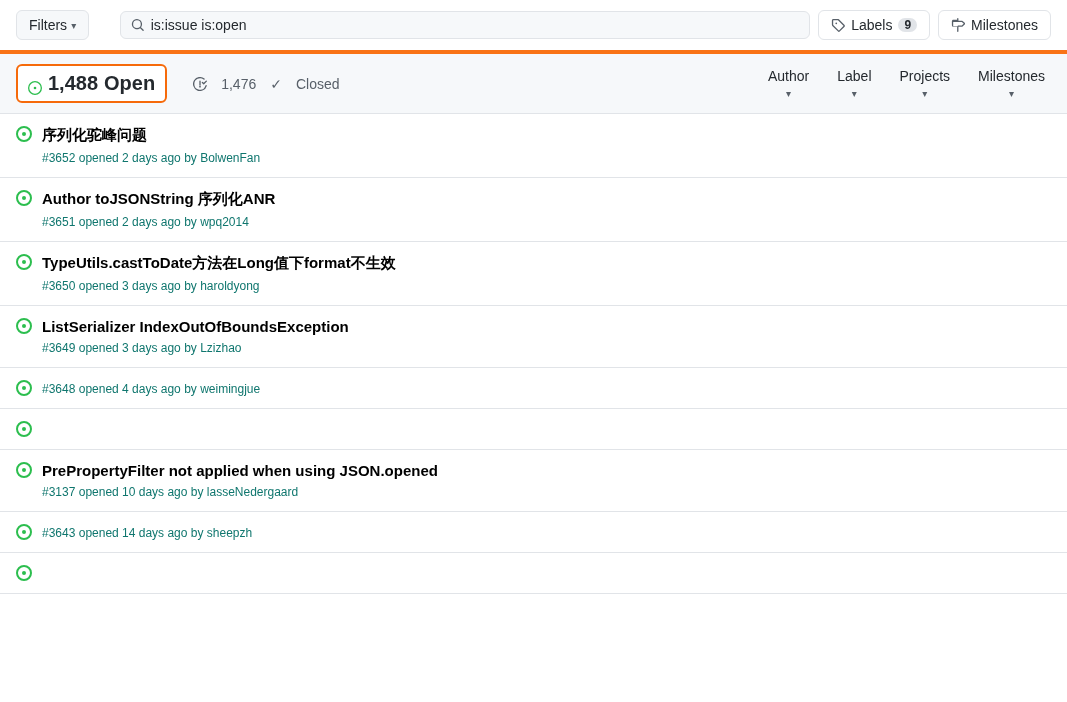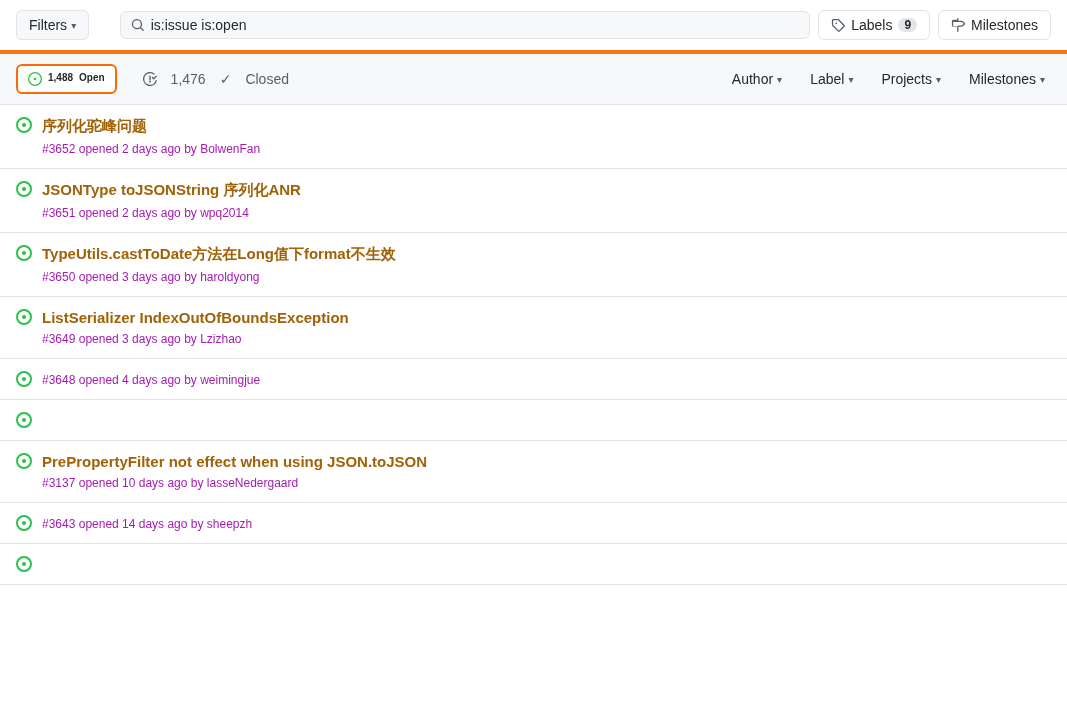--- a/index.html
+++ b/index.html
@@ -85,28 +85,28 @@
 
     .issues-header-left {
       display: flex;
       align-items: center;
       gap: 16px;
       flex: 1;
     }
 
     .open-btn {
       display: flex;
-      align-items: flex-start;
+      align-items: flex-end;
       gap: 6px;
       padding: 6px 10px;
       border: 2px solid #f66a0a;
       border-radius: 6px;
       background: #fff;
       cursor: pointer;
-      font-size: 10px;
+      font-size: 20px;
       font-weight: 600;
       color: #24292e;
     }
 
     .closed-btn {
       display: flex;
       align-items: center;
       gap: 14px;
       padding: 6px 10px;
       border: none;
@@ -126,20 +126,21 @@
     .filter-dropdown {
       display: flex;
       align-items: center;
       gap: 4px;
       cursor: pointer;
       font-size: 14px;
       color: #24292e;
       background: none;
       border: none;
       padding: 4px 6px;
+      flex-direction: column;
     }
 
     .issue-list {
       list-style: none;
     }
 
     .issue-item {
       display: flex;
       align-items: flex-start;
       padding: 12px 16px;
@@ -147,30 +148,30 @@
       gap: 10px;
     }
 
     .issue-content {
       flex: 1;
     }
 
     .issue-title {
       font-size: 15px;
       font-weight: 600;
-      color: #a16207;
+      color: #000000;
       cursor: pointer;
       text-decoration: none;
       display: block;
       margin-bottom: 4px;
     }
 
     .issue-meta {
       font-size: 12px;
-      color: #a21caf;
+      color: #0f766e;
     }
 
     .icon-circle {
       width: 16px;
       height: 16px;
       border-radius: 50%;
       border: 2px solid #2cbe4e;
       display: inline-flex;
       align-items: center;
       justify-content: center;
@@ -272,21 +273,21 @@
     <li class="issue-item">
     <div class="icon-circle"></div>
     <div class="issue-content">
       <a class="issue-title">序列化驼峰问题</a>
       <span class="issue-meta">#3652 opened 2 days ago by BolwenFan</span>
     </div>
   </li>
     <li class="issue-item">
     <div class="icon-circle"></div>
     <div class="issue-content">
-      <a class="issue-title">JSONType toJSONString 序列化ANR</a>
+      <a class="issue-title">Author toJSONString 序列化ANR</a>
       <span class="issue-meta">#3651 opened 2 days ago by wpq2014</span>
     </div>
   </li>
     <li class="issue-item">
     <div class="icon-circle"></div>
     <div class="issue-content">
       <a class="issue-title">TypeUtils.castToDate方法在Long值下format不生效</a>
       <span class="issue-meta">#3650 opened 3 days ago by haroldyong</span>
     </div>
   </li>
@@ -302,21 +303,21 @@
     <div class="issue-content">
       <span class="issue-meta">#3648 opened 4 days ago by weimingjue</span>
     </div>
   </li>
     <li class="issue-item">
     <div class="icon-circle"></div>
   </li>
     <li class="issue-item">
     <div class="icon-circle"></div>
     <div class="issue-content">
-      <a class="issue-title">PrePropertyFilter not effect when using JSON.toJSON</a>
+      <a class="issue-title">PrePropertyFilter not applied when using JSON.opened</a>
       <span class="issue-meta">#3137 opened 10 days ago by lasseNedergaard</span>
     </div>
   </li>
     <li class="issue-item">
     <div class="icon-circle"></div>
     <div class="issue-content">
       <span class="issue-meta">#3643 opened 14 days ago by sheepzh</span>
     </div>
   </li>
     <li class="issue-item">

